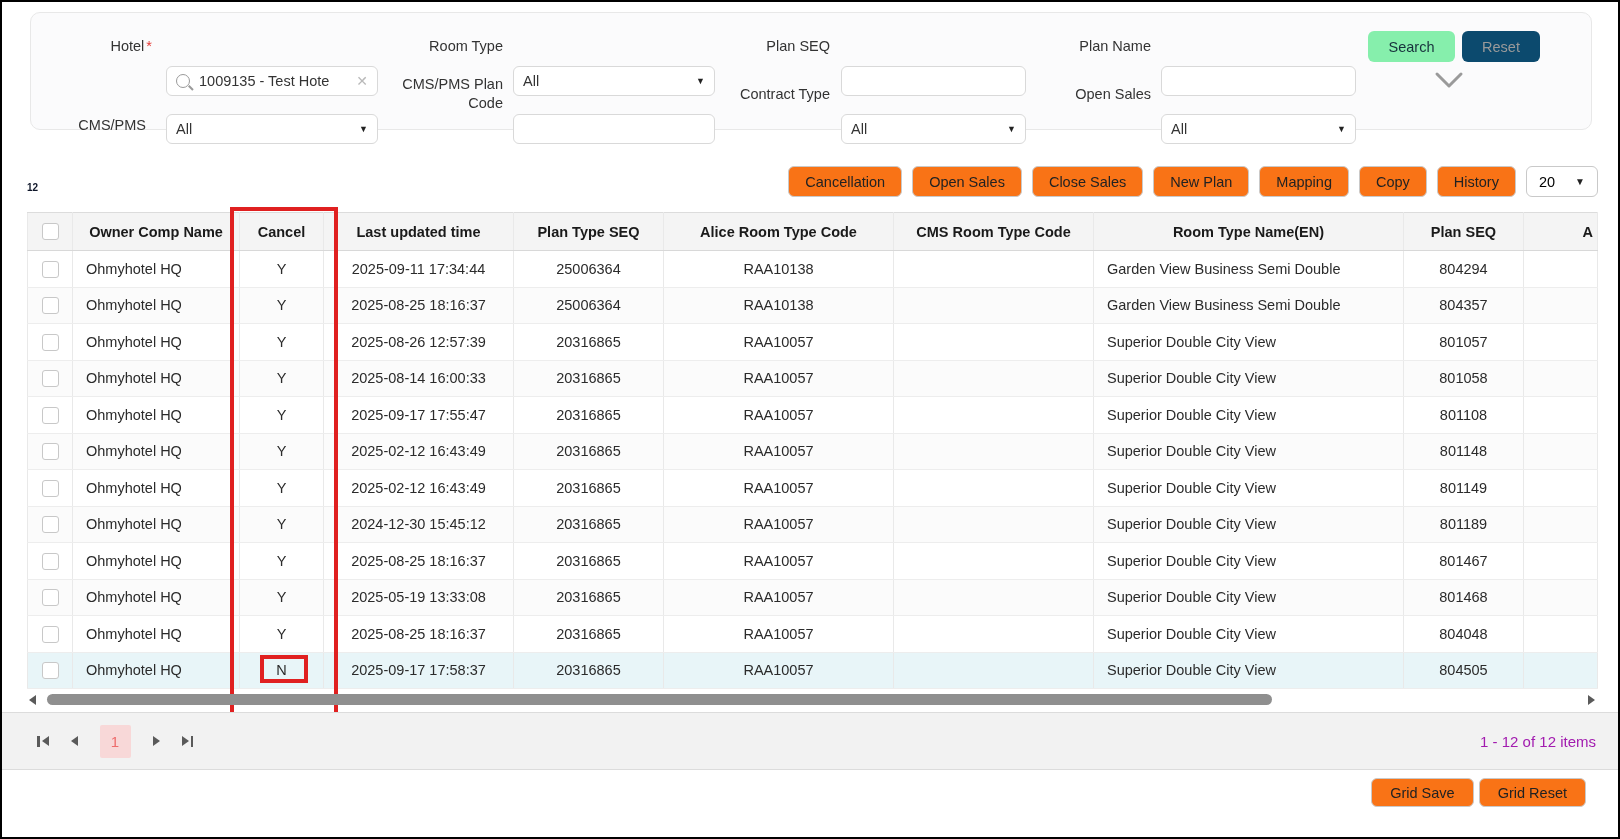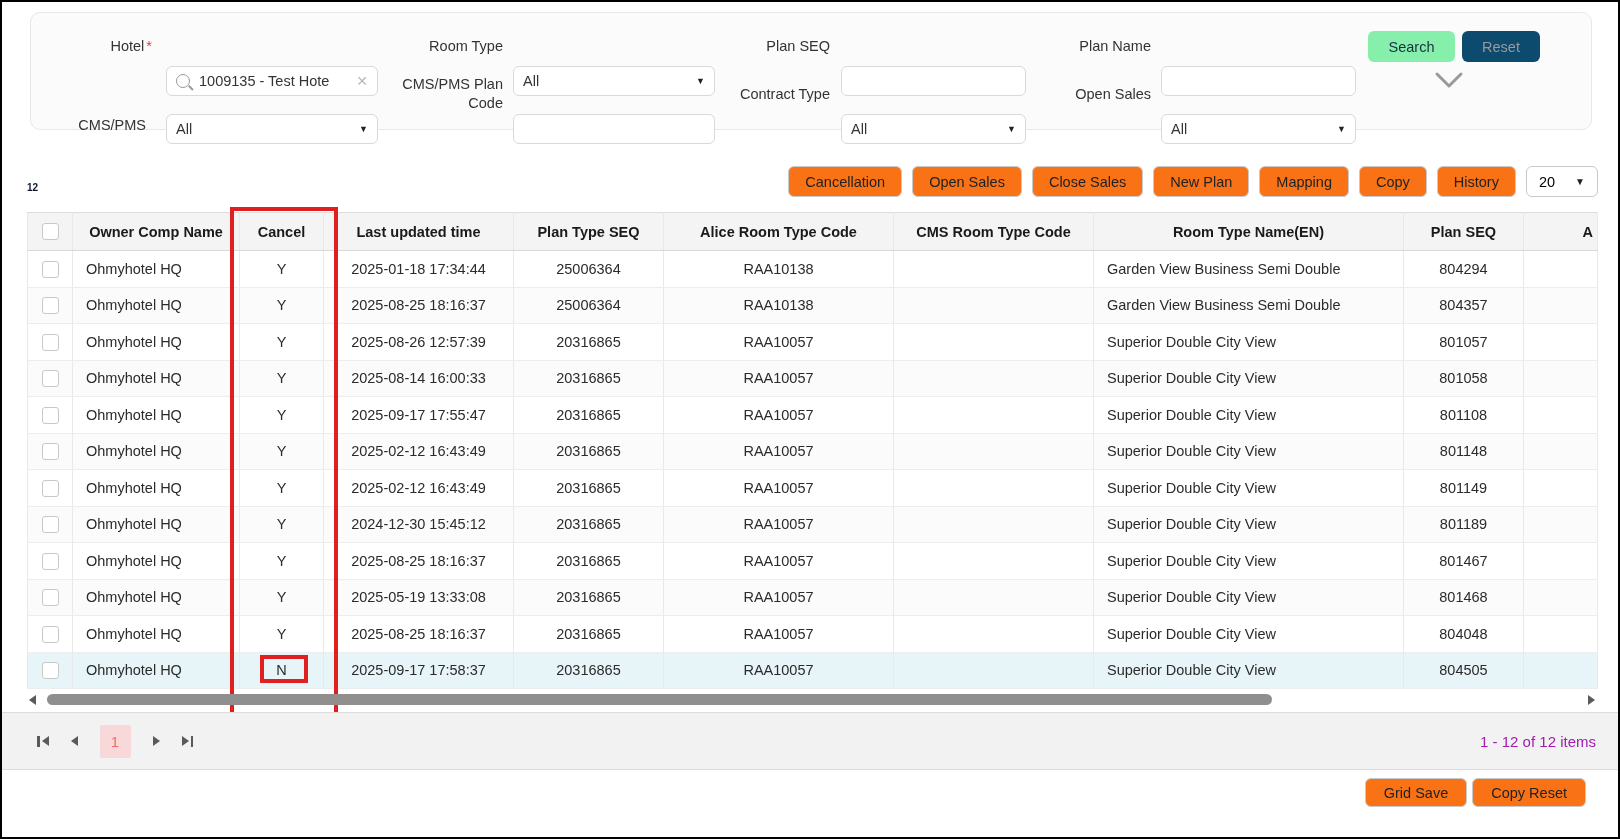--- a/index.html
+++ b/index.html
@@ -182,21 +182,21 @@
           <th>Room Type Name(EN)</th>
           <th>Plan SEQ</th>
           <th class="stub">A</th>
         </tr>
     </thead>
     <tbody id="grid-body">
         <tr>
           <td><span class="checkbox"></span></td>
           <td class="al">Ohmyhotel HQ</td>
           <td>Y</td>
-          <td>2025-01-18 17:34:44</td>
+          <td>2025-09-11 17:34:44</td>
           <td>25006364</td>
           <td>RAA10138</td>
           <td></td>
           <td class="al">Garden View Business Semi Double</td>
           <td>804294</td>
           <td></td>
         </tr>
         <tr>
           <td><span class="checkbox"></span></td>
           <td class="al">Ohmyhotel HQ</td>
@@ -357,16 +357,16 @@
       <span class="pg-btn">
           <span class="tri tri-r"></span>
           <span class="pg-bar"></span>
         </span>
     </div>
     <div class="items-info">1 - 12 of 12 items</div>
   </div>
 
   <div class="footer-btns">
     <div class="btn">Grid Save</div>
-    <div class="btn">Copy Reset</div>
+    <div class="btn">Grid Reset</div>
   </div>
 
 </div>
 
 </body></html>

